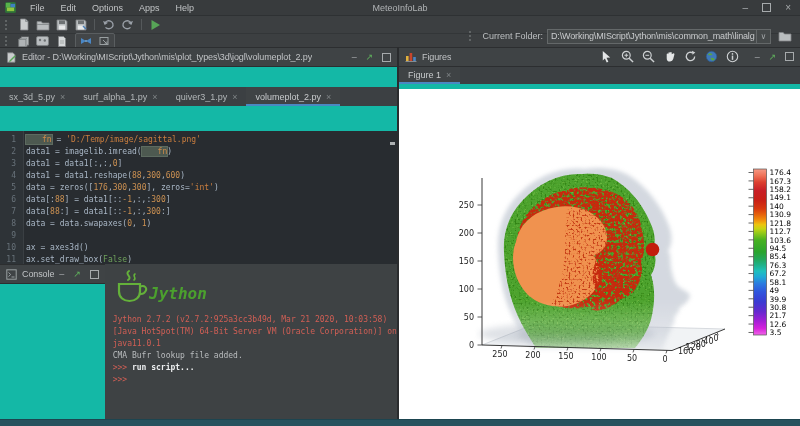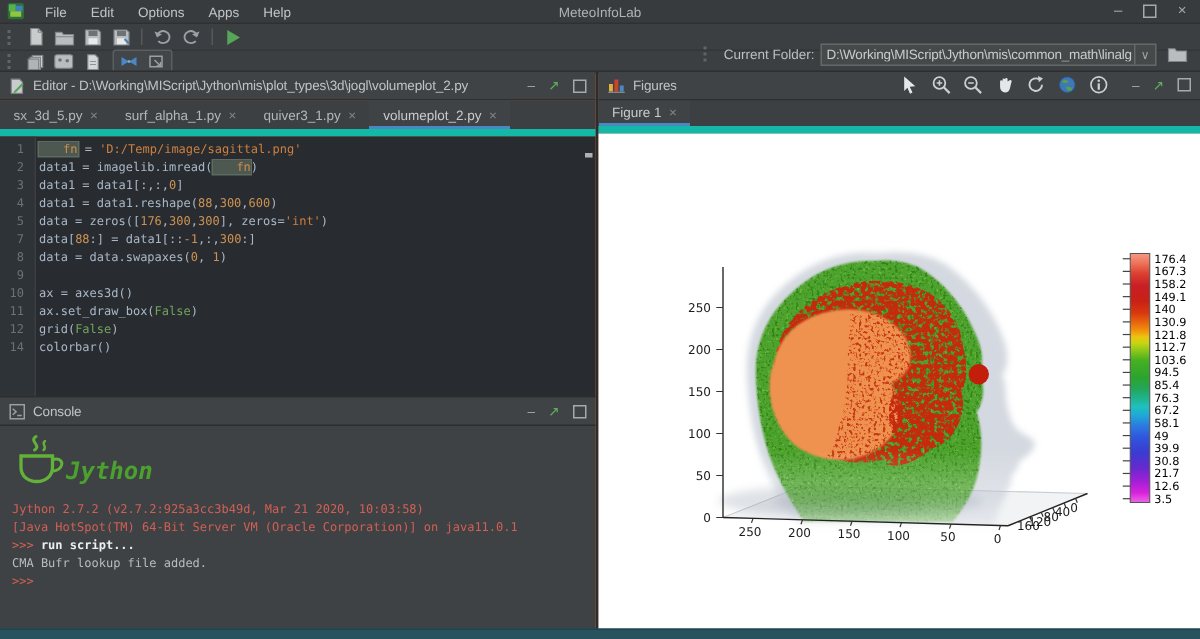--- a/index.html
+++ b/index.html
@@ -1,16 +1,16 @@
 <!DOCTYPE html>
 <html><head>
 <meta charset="utf-8">
 <style>
   html,body{margin:0;padding:0;background:#222;}
-  .window{position:relative;width:800px;height:426px;background:#f97316;overflow:hidden;
+  .window{position:relative;width:800px;height:426px;background:#14b8a6;overflow:hidden;
     font-family:"Liberation Sans",sans-serif;font-size:9px;color:#bbbdbf;}
   
   .menubar{height:15px;display:flex;align-items:center;background:#383b3d;border-bottom:1px solid #2e3133;position:relative;}
   .appicon{width:11px;height:11px;margin:0 6px 0 5px;}
   .menu-item{padding:0 8px;height:100%;display:flex;align-items:center;color:#c2c4c6;cursor:default;}
   .app-title{position:absolute;left:50%;transform:translateX(-50%);color:#b0b3b5;}
   .winbtns{margin-left:auto;display:flex;align-items:center;gap:14px;padding-right:9px;color:#a6aaac;font-size:10px;}
   .maxbox{display:inline-block;width:7px;height:7px;border:1px solid #a6aaac;}
   .toolbar{height:17px;display:flex;align-items:center;padding-left:3px;background:#3c3f41;border-bottom:1px solid #333638;}
   .toolbar2{height:14px;border-bottom:1px solid #333638;}
@@ -29,30 +29,30 @@
   .panel-header{height:18px;display:flex;align-items:center;gap:5px;padding:0 6px;background:#3f4345;
      border-top:1px solid #2c2e30;border-bottom:1px solid #2c2e30;color:#c0c3c5;letter-spacing:-0.1px;}
   .ph-title{white-space:nowrap;overflow:hidden;}
   .ph-btns{margin-left:auto;display:flex;align-items:center;gap:9px;color:#a9adb0;}
   .ph-ext{color:#5fb15c;font-size:9px;}
   .tabbar{height:19px;display:flex;background:#3c4043;border-bottom:5px solid #14b8a6;}
   .tab{height:100%;display:flex;align-items:center;gap:5px;padding:0 9px;color:#b2b6b8;cursor:default;}
   .tab .x{color:#7f8486;font-size:9px;}
   .tab.active{background:#3f4345;box-shadow:inset 0 -2px 0 #4a88c2;color:#c8cbcd;}
   
-  .editor-panel{height:217px;display:flex;flex-direction:column;}
+  .editor-panel{height:217px;display:flex;flex-direction:column;gap:20px;}
   .code{flex:1;position:relative;background:#282c30;font-family:"DejaVu Sans Mono",monospace;font-size:8px;line-height:12px;padding-top:3px;overflow:hidden;}
   .code:before{content:"";position:absolute;left:0;top:0;bottom:0;width:23px;background:#2e3337;border-right:1px solid #3a3f43;}
   .code-line{position:relative;white-space:pre;}
   .ln{display:inline-block;width:16px;text-align:right;margin-right:10px;color:#68727a;}
   .tok-p{color:#a9b7c6}.tok-n{color:#cc9152}.tok-s{color:#cc7f3f}.tok-k{color:#6fa35c}
   .tok-h{color:#d18c49;background:#4d5950;outline:1px solid #5d6b60;padding-left:16px;}
   .scrollmark{position:absolute;right:2px;top:11px;width:5px;height:3px;background:#d0d3d5;opacity:.8;}
   
-  .console-panel{flex:1;display:flex;flex-direction:column;}
+  .console-panel{flex:1;display:flex;flex-direction:row;}
   .console-body{flex:1;background:#3e4244;font-family:"DejaVu Sans Mono",monospace;font-size:8px;line-height:12px;padding:4px 0 0 8px;overflow:hidden;}
   .con-red{color:#d25f55}.con-gray{color:#b9bcbe}.con-bold{color:#eceeef;font-weight:bold}
   
   .figures-panel{flex:1;display:flex;flex-direction:column;background:#3c3f41;}
   .fig-tools{display:flex;align-items:center;gap:6px;margin-left:auto;}
   .fig-tools .tool{width:15px;height:14px;display:flex;align-items:center;justify-content:center;}
   .fig-winbtns{display:flex;align-items:center;gap:9px;margin-left:10px;color:#a9adb0;}
   .plot-area{height:331px;background:#fff;position:relative;}
   #fig text{font-family:"DejaVu Sans",sans-serif;}
   
@@ -221,20 +221,21 @@
               <span class="x">×</span>
             </div>
           </div>
         <div class="code" id="code-lines">
           <span class="scrollmark"></span>
         <div class="code-line"><span class="ln">1</span><span class="tok-h">fn</span><span class="tok-p"> = </span><span class="tok-s">'D:/Temp/image/sagittal.png'</span></div>
             <div class="code-line"><span class="ln">2</span><span class="tok-p">data1 = imagelib.imread(</span><span class="tok-h">fn</span><span class="tok-p">)</span></div>
             <div class="code-line"><span class="ln">3</span><span class="tok-p">data1 = data1[:,:,</span><span class="tok-n">0</span><span class="tok-p">]</span></div>
             <div class="code-line"><span class="ln">4</span><span class="tok-p">data1 = data1.reshape(</span><span class="tok-n">88</span><span class="tok-p">,</span><span class="tok-n">300</span><span class="tok-p">,</span><span class="tok-n">600</span><span class="tok-p">)</span></div>
             <div class="code-line"><span class="ln">5</span><span class="tok-p">data = zeros([</span><span class="tok-n">176</span><span class="tok-p">,</span><span class="tok-n">300</span><span class="tok-p">,</span><span class="tok-n">300</span><span class="tok-p">], zeros=</span><span class="tok-s">'int'</span><span class="tok-p">)</span></div>
+            <div class="code-line"><span class="ln">6</span><span class="tok-p">data[:</span><span class="tok-n">88</span><span class="tok-p">] = data1[::</span><span class="tok-n">-1</span><span class="tok-p">,:,:</span><span class="tok-n">300</span><span class="tok-p">]</span></div>
             <div class="code-line"><span class="ln">7</span><span class="tok-p">data[</span><span class="tok-n">88</span><span class="tok-p">:] = data1[::</span><span class="tok-n">-1</span><span class="tok-p">,:,</span><span class="tok-n">300</span><span class="tok-p">:]</span></div>
             <div class="code-line"><span class="ln">8</span><span class="tok-p">data = data.swapaxes(</span><span class="tok-n">0</span><span class="tok-p">, </span><span class="tok-n">1</span><span class="tok-p">)</span></div>
             <div class="code-line"><span class="ln">9</span></div>
             <div class="code-line"><span class="ln">10</span><span class="tok-p">ax = axes3d()</span></div>
             <div class="code-line"><span class="ln">11</span><span class="tok-p">ax.set_draw_box(</span><span class="tok-k">False</span><span class="tok-p">)</span></div>
             <div class="code-line"><span class="ln">12</span><span class="tok-p">grid(</span><span class="tok-k">False</span><span class="tok-p">)</span></div>
             <div class="code-line"><span class="ln">14</span><span class="tok-p">colorbar()</span></div>
           </div>
       </div>
 
@@ -255,22 +256,22 @@
           <svg width="100" height="42" viewBox="0 0 100 42">
             <path d="M16,3 c-5,3 4,6 -1,9" stroke="#64b13a" stroke-width="2" fill="none" stroke-linecap="round"></path>
             <path d="M22,6 c-3,2 2,4 -1,6" stroke="#64b13a" stroke-width="1.6" fill="none" stroke-linecap="round"></path>
             <path d="M6,16 h21 v7.5 c0,6 -4.7,9.5 -10.5,9.5 S6,29.5 6,23.5 Z" fill="none" stroke="#64b13a" stroke-width="2.2"></path>
             <path d="M27,18.5 c5,-1.5 7.5,1.5 5.5,4.8 c-1.5,2.4 -4.5,3 -6.5,2.4" fill="none" stroke="#64b13a" stroke-width="2"></path>
             <text x="36" y="31" font-size="16" font-style="italic" font-weight="bold" fill="#4ba02e">Jython</text>
           </svg>
           <div id="console-lines">
               <div><span class="con-red">Jython 2.7.2 (v2.7.2:925a3cc3b49d, Mar 21 2020, 10:03:58)</span></div>
               <div><span class="con-red">[Java HotSpot(TM) 64-Bit Server VM (Oracle Corporation)] on java11.0.1</span></div>
+              <div><span class="con-gray">CMA Bufr lookup file added.</span></div>
               <div><span class="con-red">&gt;&gt;&gt; </span><span class="con-bold">run script...</span></div>
-              <div><span class="con-gray">CMA Bufr lookup file added.</span></div>
               <div><span class="con-red">&gt;&gt;&gt;</span></div>
             </div>
         </div>
       </div>
     </div>
 
     <div class="figures-panel">
       <div class="panel-header" style="height:20px">
         <svg width="12" height="11" viewBox="0 0 12 11">
             <rect x="1" y="5" width="2.6" height="5" fill="#e2b13c"></rect>

